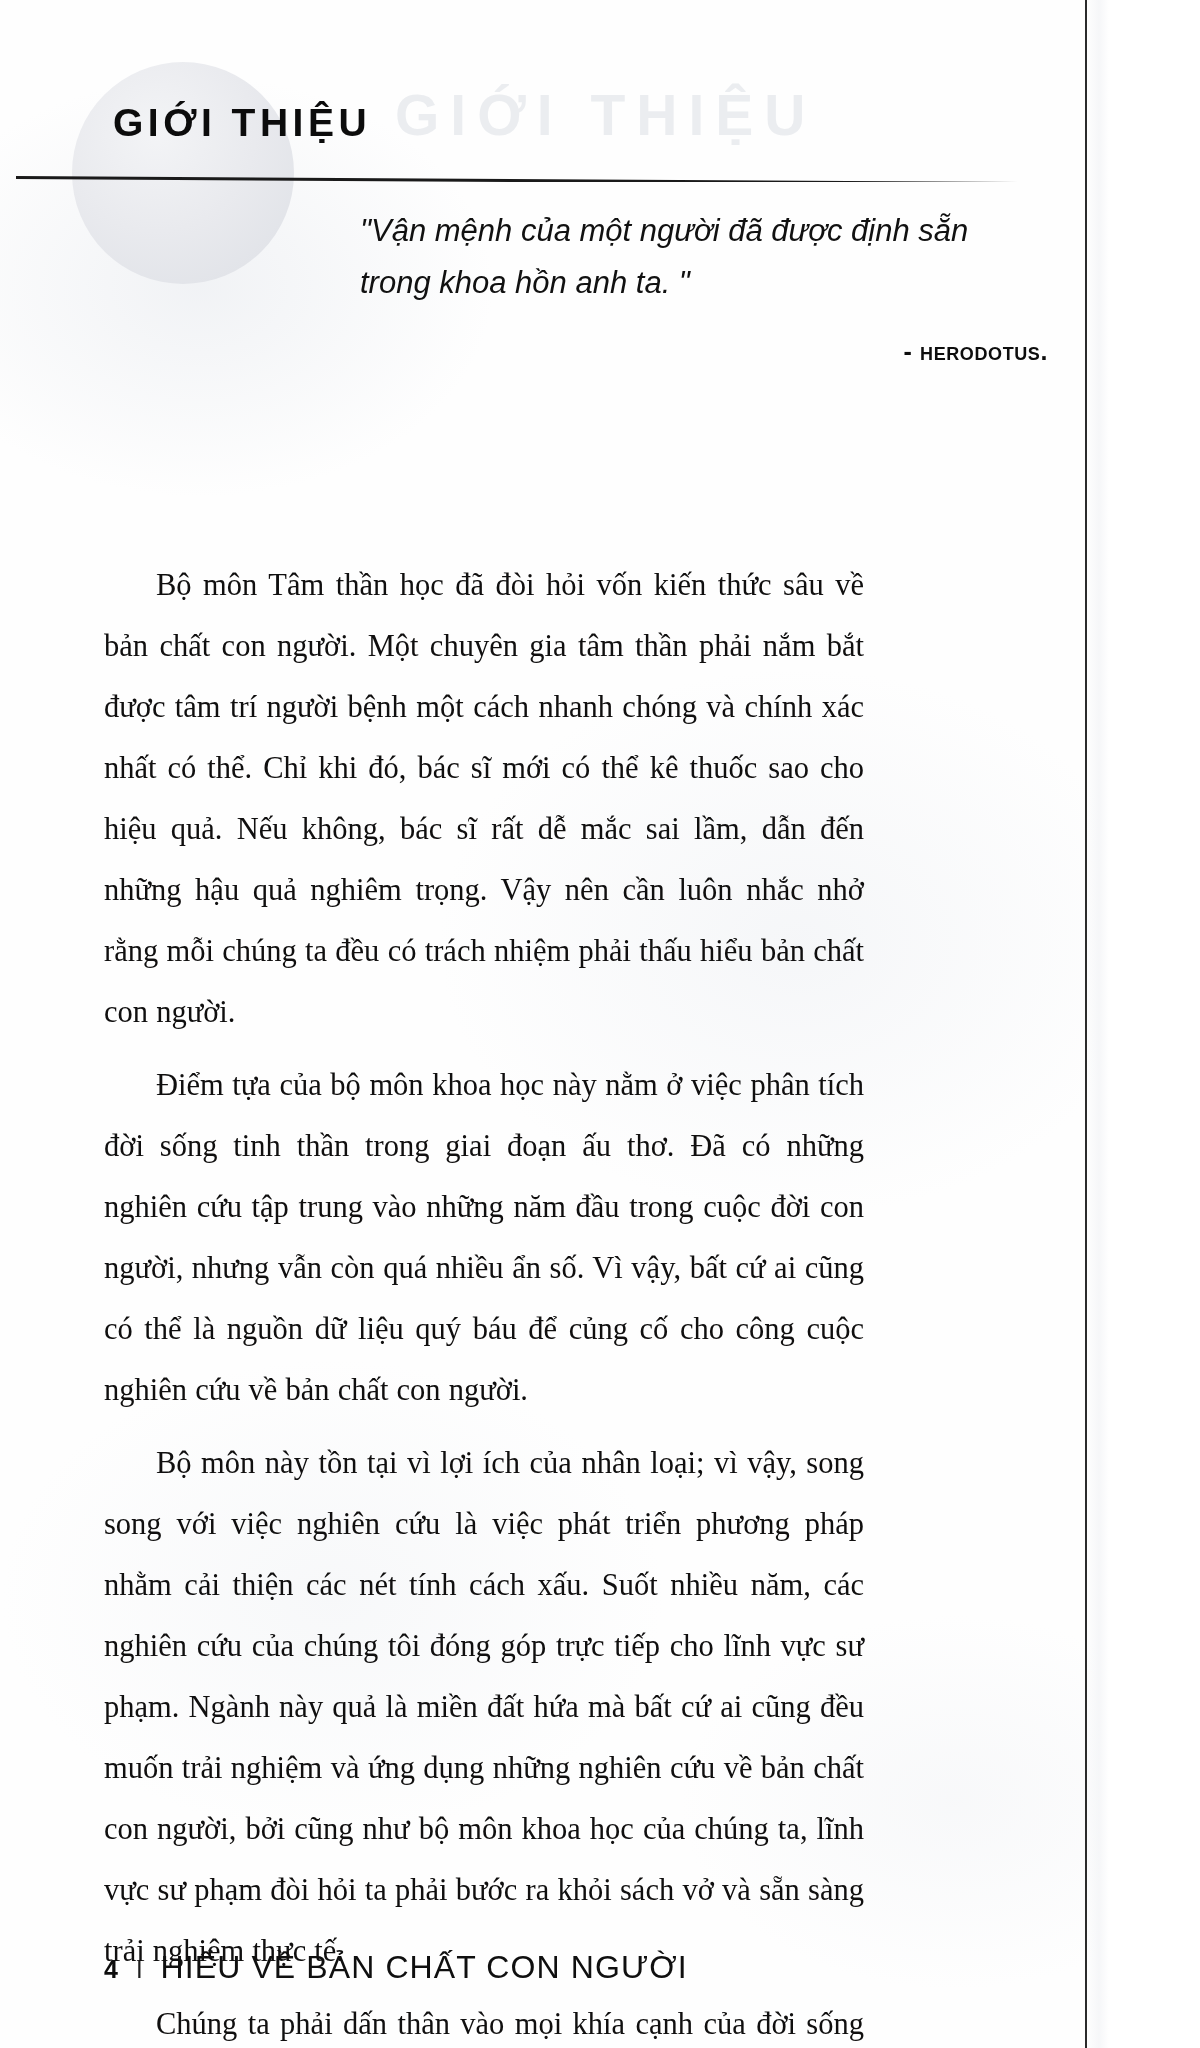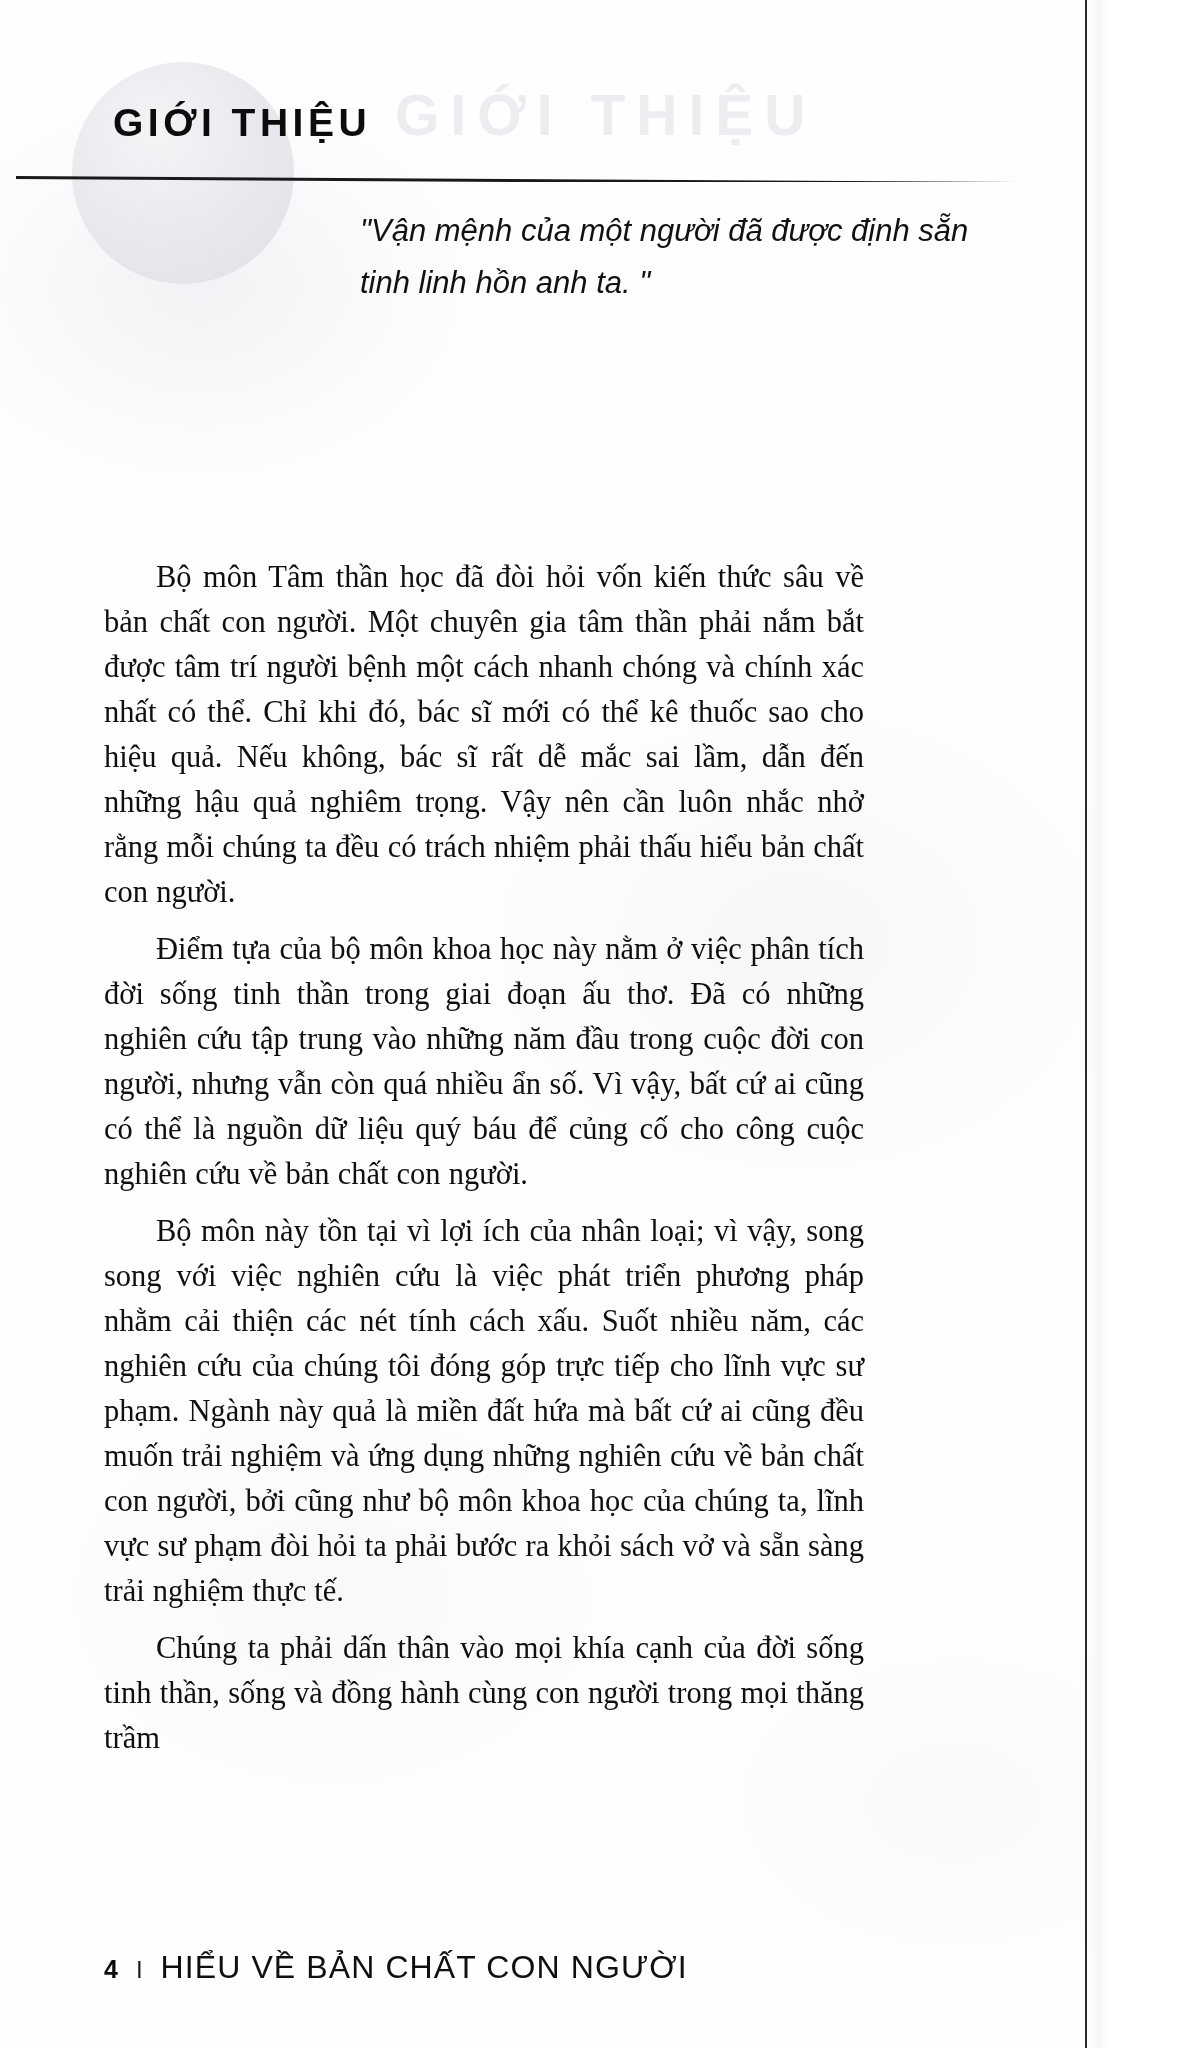--- a/index.html
+++ b/index.html
@@ -151,21 +151,21 @@
     left: 104px;
     top: 555px;
     width: 760px;
     z-index: 4;
   }
 
   .para {
     margin: 0 0 12px 0;
     font-family: "Liberation Serif", serif;
     font-size: 30.5px;
-    line-height: 45px;
+    line-height: 61px;
     color: #100f0f;
     text-align: justify;
     text-indent: 52px;
     word-spacing: 0.5px;
   }
   .para:last-child {
     margin-bottom: 0;
   }
 
   
@@ -212,21 +212,22 @@
 
   <div class="header-zone">
     <div class="header-circle"></div>
     <div class="header-ghost">GIỚI THIỆU</div>
     <div class="header-title">GIỚI THIỆU</div>
     <div class="header-rule"></div>
   </div>
 
   <div class="epigraph">
     <div class="epigraph-line">"Vận mệnh của một người đã được định sẵn</div>
-    <div class="epigraph-line">tinh linh hồn anh ta. "</div>
+    <div class="epigraph-line">trong khoa hồn anh ta. "</div>
+    <div class="epigraph-attr"><span class="lead">- </span><span>Herodotus.</span></div>
   </div>
 
   <div class="body-col">
     <p class="para">Bộ môn Tâm thần học đã đòi hỏi vốn kiến thức sâu về bản chất con người. Một chuyên gia tâm thần phải nắm bắt được tâm trí người bệnh một cách nhanh chóng và chính xác nhất có thể. Chỉ khi đó, bác sĩ mới có thể kê thuốc sao cho hiệu quả. Nếu không, bác sĩ rất dễ mắc sai lầm, dẫn đến những hậu quả nghiêm trọng. Vậy nên cần luôn nhắc nhở rằng mỗi chúng ta đều có trách nhiệm phải thấu hiểu bản chất con người.</p>
     <p class="para">Điểm tựa của bộ môn khoa học này nằm ở việc phân tích đời sống tinh thần trong giai đoạn ấu thơ. Đã có những nghiên cứu tập trung vào những năm đầu trong cuộc đời con người, nhưng vẫn còn quá nhiều ẩn số. Vì vậy, bất cứ ai cũng có thể là nguồn dữ liệu quý báu để củng cố cho công cuộc nghiên cứu về bản chất con người.</p>
     <p class="para">Bộ môn này tồn tại vì lợi ích của nhân loại; vì vậy, song song với việc nghiên cứu là việc phát triển phương pháp nhằm cải thiện các nét tính cách xấu. Suốt nhiều năm, các nghiên cứu của chúng tôi đóng góp trực tiếp cho lĩnh vực sư phạm. Ngành này quả là miền đất hứa mà bất cứ ai cũng đều muốn trải nghiệm và ứng dụng những nghiên cứu về bản chất con người, bởi cũng như bộ môn khoa học của chúng ta, lĩnh vực sư phạm đòi hỏi ta phải bước ra khỏi sách vở và sẵn sàng trải nghiệm thực tế.</p>
     <p class="para">Chúng ta phải dấn thân vào mọi khía cạnh của đời sống tinh thần, sống và đồng hành cùng con người trong mọi thăng trầm</p>
   </div>
 
   <div class="footer">

